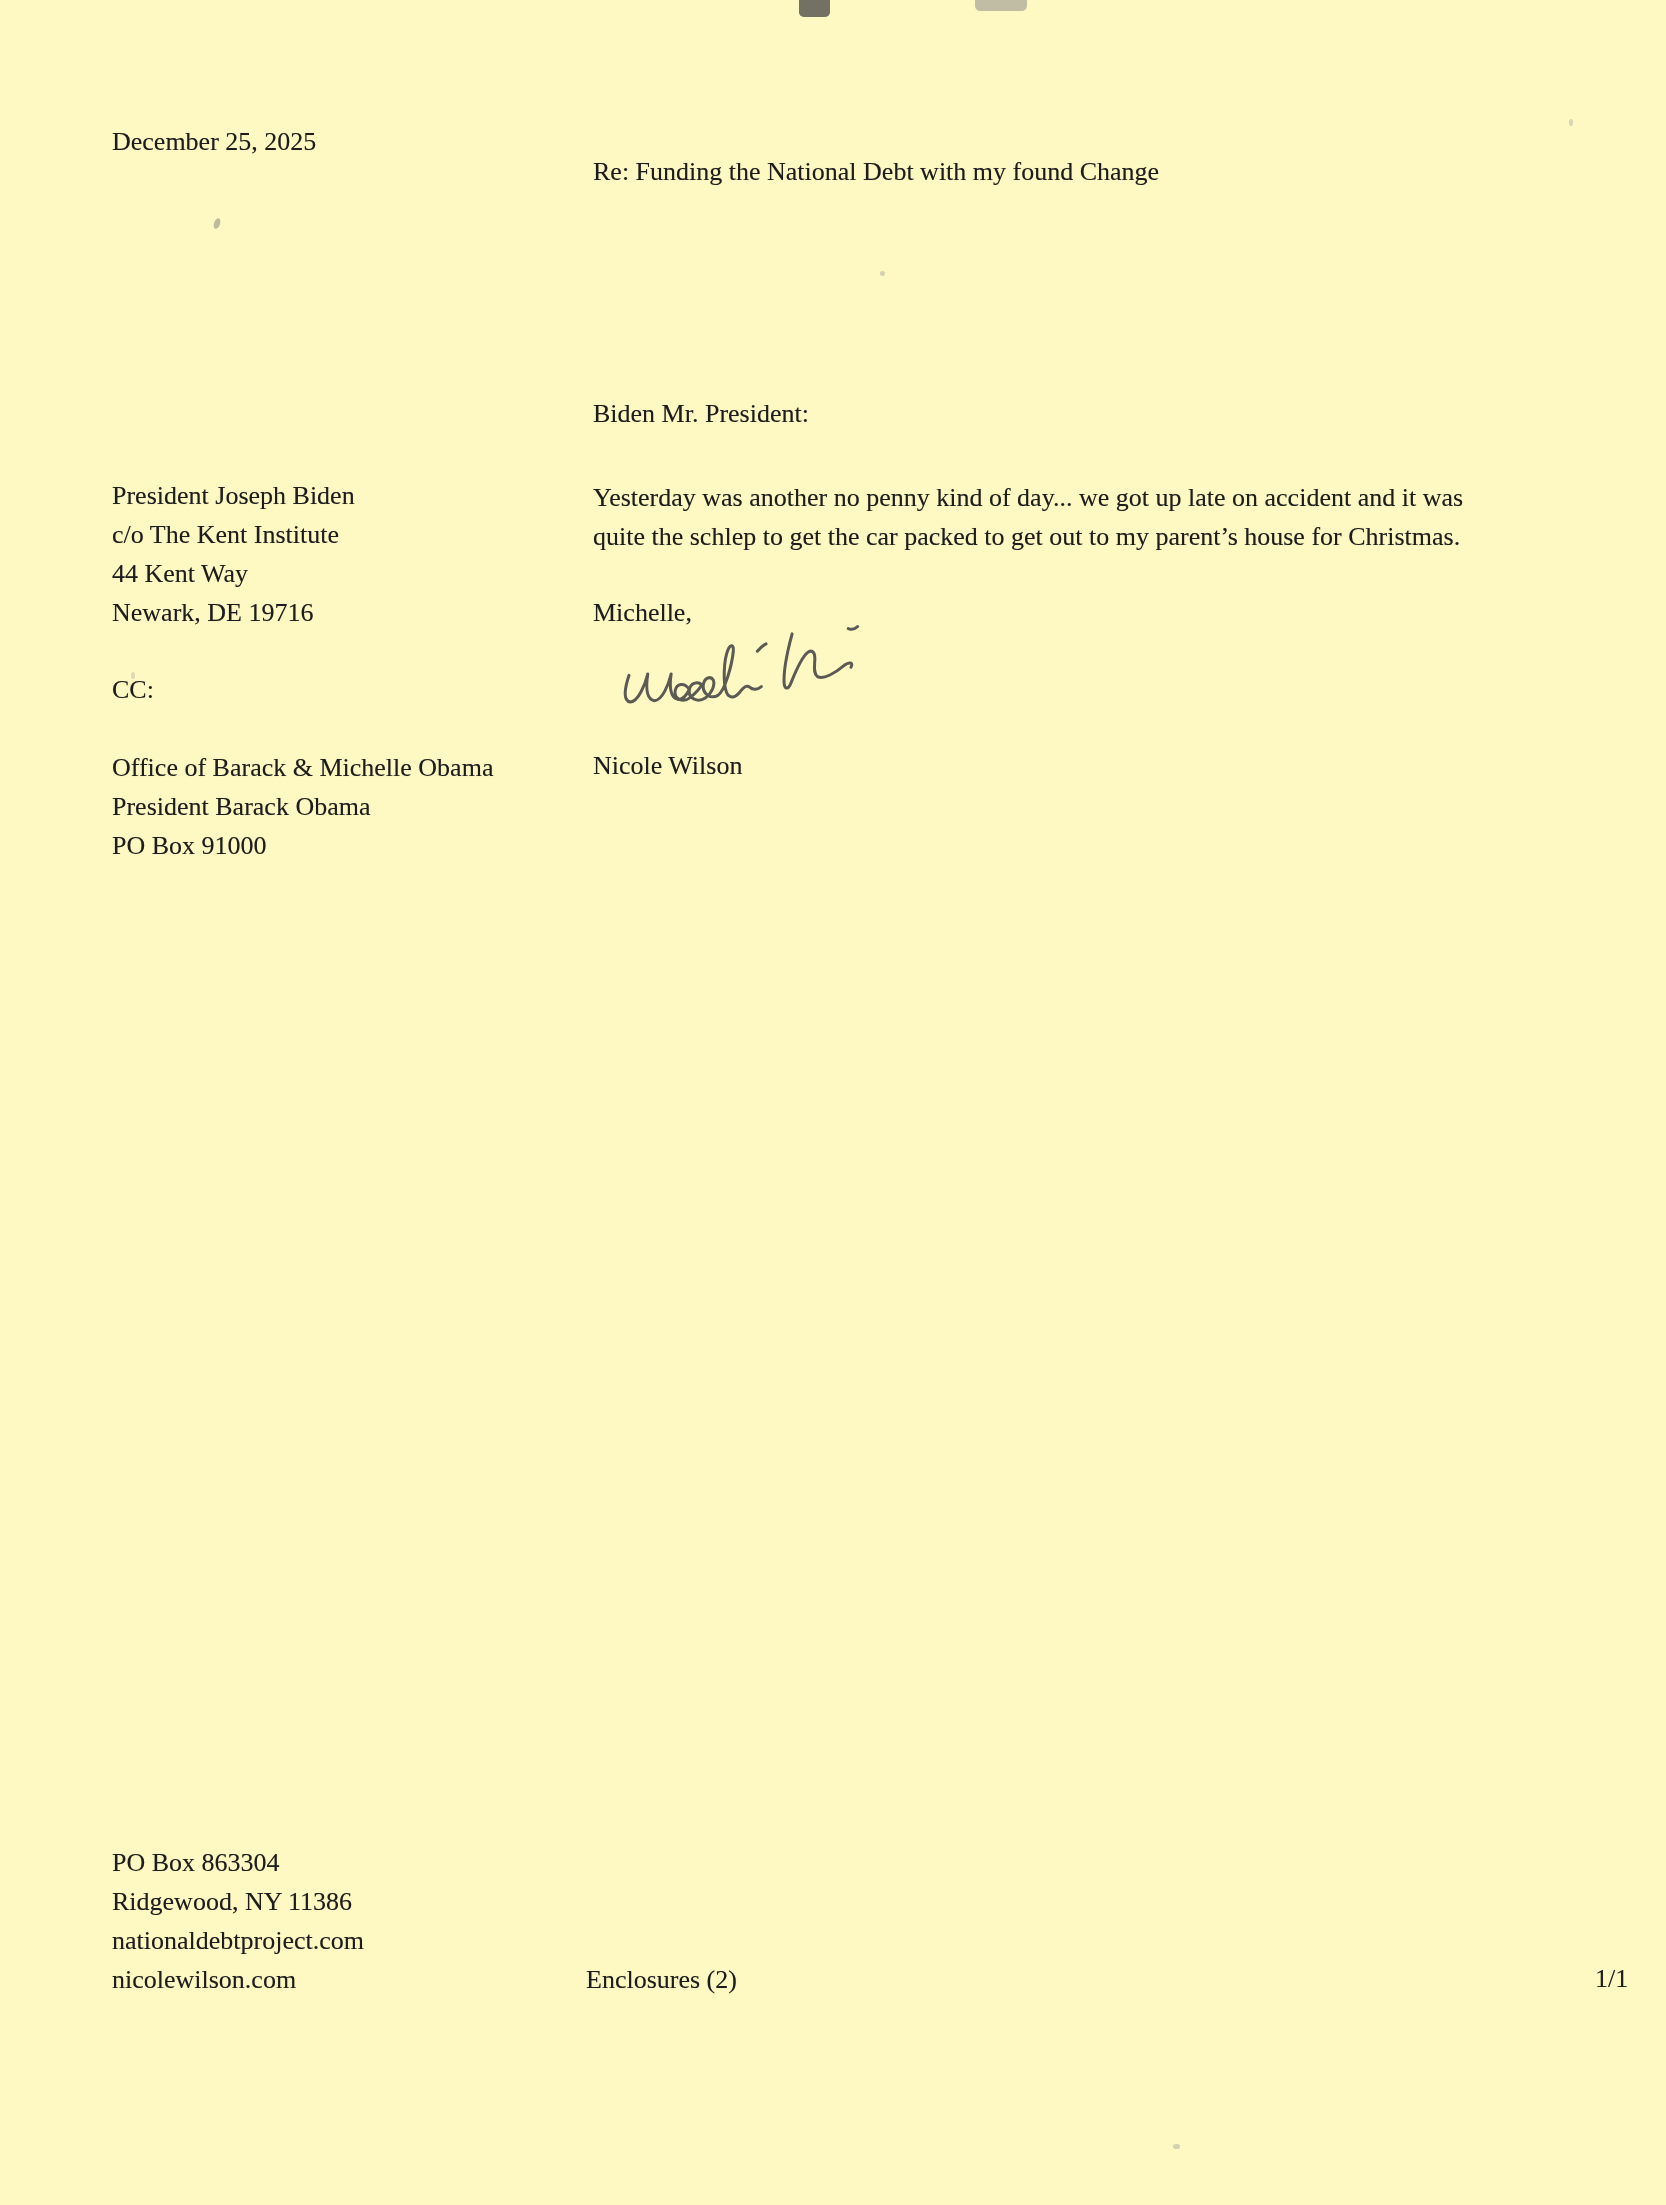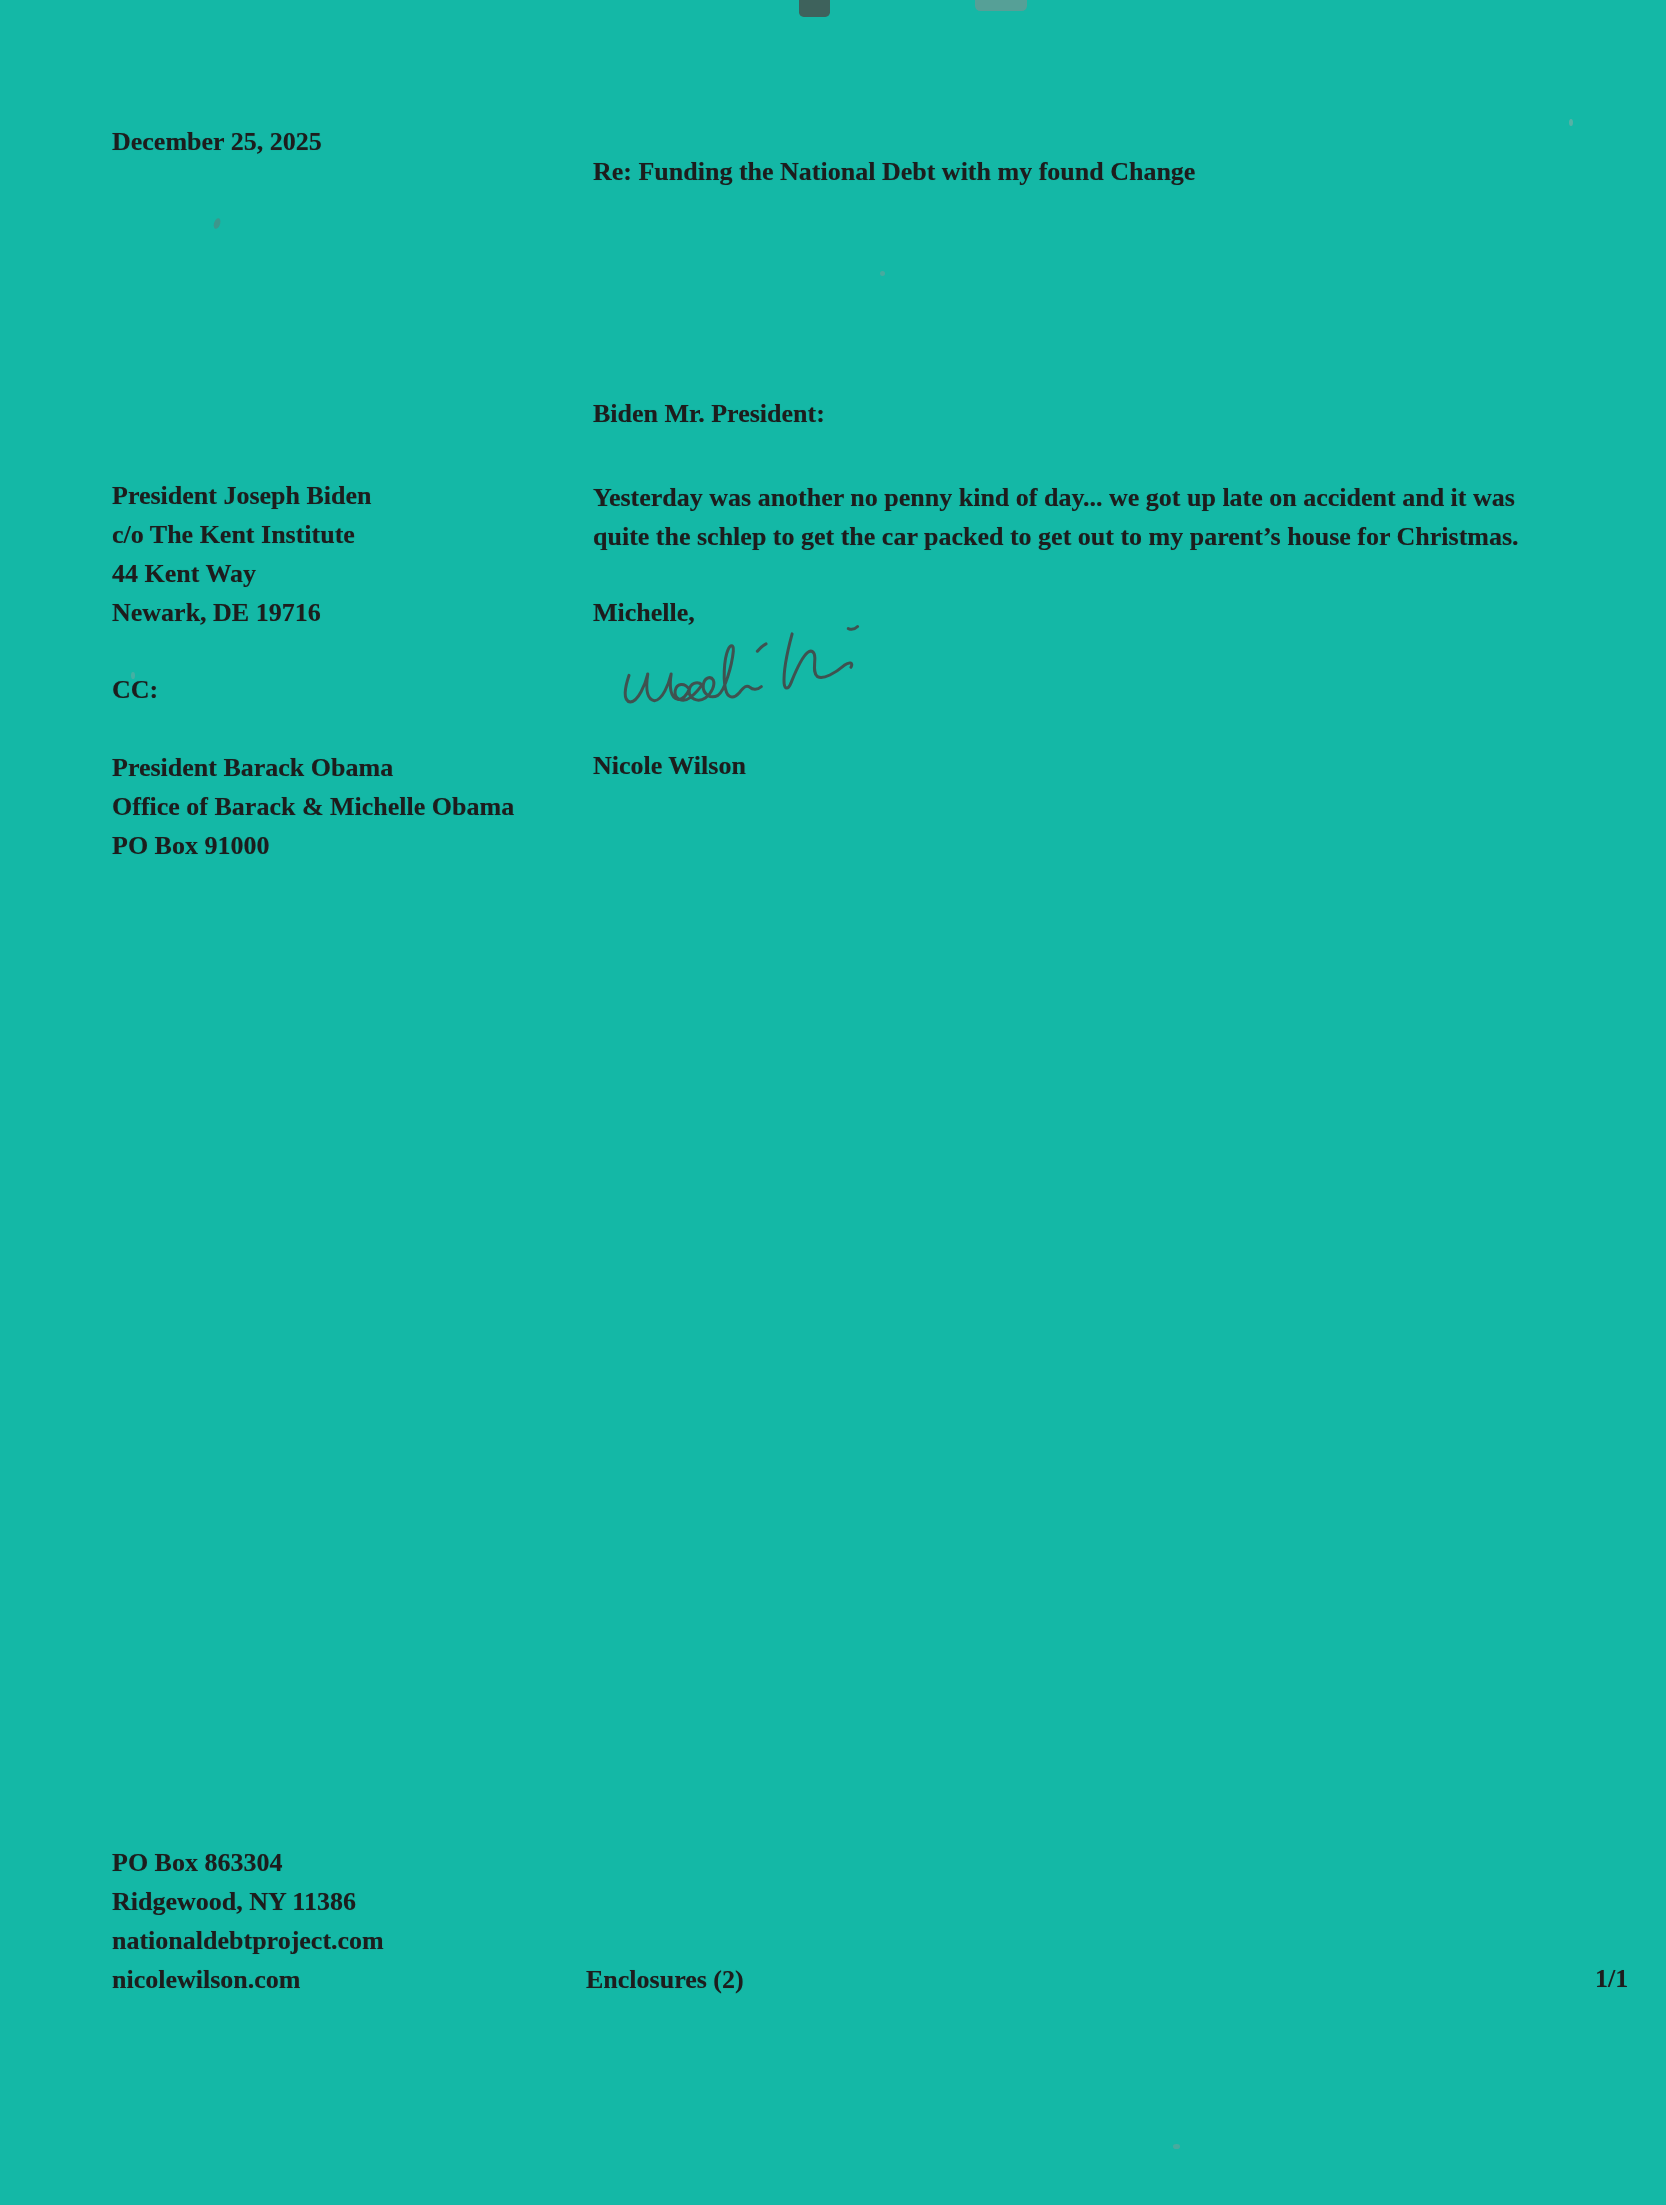--- a/index.html
+++ b/index.html
@@ -5,25 +5,24 @@
   html, body {
     margin: 0;
     padding: 0;
     background: #e8e8e6;
   }
   .page {
     position: relative;
     width: 1667px;
     height: 2205px;
     margin: 0 auto;
-    background: #14b8a6;
+    background: #fef9c3;
     overflow: hidden;
     font-family: "Liberation Serif", "DejaVu Serif", serif;
     color: #1d1d1d;
-    font-weight: bold;
   }
   .txt {
     position: absolute;
     font-size: 26px;
     line-height: 30px;
     white-space: nowrap;
     text-shadow: 0 0 0.7px rgba(20,20,20,0.35);
   }
   .block {
     position: absolute;
@@ -154,22 +153,22 @@
         <path d="M352,8 C357,10 362,9 366,5"></path>
       </g>
     </svg>
   </div>
 
   <div class="txt" style="left:593px; top:751px;">Nicole Wilson</div>
 
   <div class="txt" style="left:112px; top:675px;">CC:</div>
 
   <div class="block" style="left:112px; top:748px;">
+    <div>Office of Barack &amp; Michelle Obama</div>
     <div>President Barack Obama</div>
-    <div>Office of Barack &amp; Michelle Obama</div>
     <div>PO Box 91000</div>
   </div>
 
   <div class="block" style="left:112px; top:1843px;">
     <div>PO Box 863304</div>
     <div>Ridgewood, NY 11386</div>
     <div>nationaldebtproject.com</div>
     <div>nicolewilson.com</div>
   </div>
 

